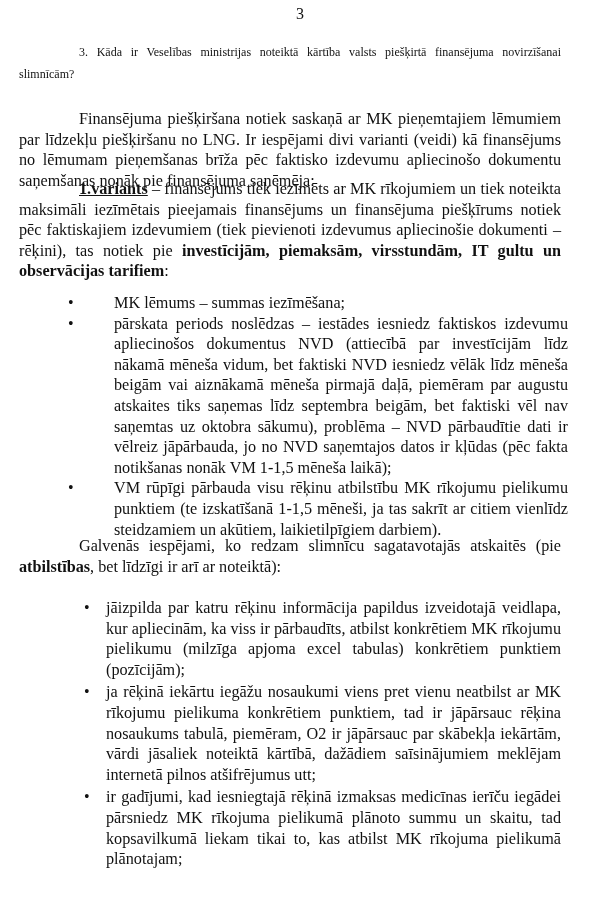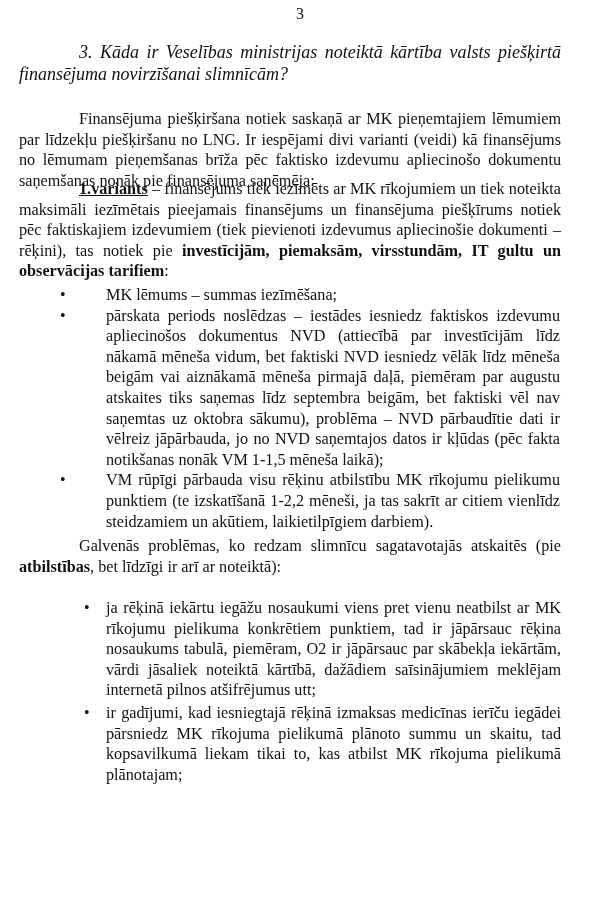--- a/index.html
+++ b/index.html
@@ -5,26 +5,26 @@
   html, body { margin: 0; padding: 0; background: #ffffff; }
   body {
     width: 600px; height: 906px; overflow: hidden;
     font-family: "Liberation Serif", "DejaVu Serif", serif;
     color: #111; font-size: 16.2px; line-height: 20.6px;
   }
   .page { position: relative; width: 600px; height: 906px; }
   .pagenum { position: absolute; top: 4px; left: 0; width: 100%; text-align: center; font-size: 16px; }
   .block { position: absolute; left: 19px; width: 542px; text-align: justify; }
   .indent { text-indent: 60px; }
-  .q { top: 42px; font-style: italic; font-size: 18px; line-height: 21.5px; }
+  .q { top: 42px; font-size: 12px; line-height: 21.5px; }
   .p1 { top: 109px; }
   .p2 { top: 179px; }
   .b { font-weight: bold; }
   .u { text-decoration: underline; }
-  .list1 { position: absolute; top: 285px; left: 60px; width: 500px; margin: 0; padding: 0; list-style: none; }
+  .list1 { position: absolute; top: 285px; left: 60px; width: 500px; margin: 8px; padding: 0; list-style: none; }
   .list1 li { position: relative; padding-left: 46px; text-align: justify; }
   .list1 li::before { content: "\2022"; position: absolute; left: 0; top: 0; font-size: 16px; }
   .p3 { top: 536px; }
   .list2 { position: absolute; top: 598px; left: 84px; width: 477px; margin: 0; padding: 0; list-style: none; }
   .list2 li { position: relative; padding-left: 22px; text-align: justify; margin-bottom: 2px; }
   .list2 li::before { content: "\2022"; position: absolute; left: 0; top: 0; font-size: 16px; }
 </style>
 </head>
 <body>
 
@@ -33,22 +33,23 @@
 
   <div class="block indent q">3. Kāda ir Veselības ministrijas noteiktā kārtība valsts piešķirtā finansējuma novirzīšanai slimnīcām?</div>
 
   <div class="block indent p1">Finansējuma piešķiršana notiek saskaņā ar MK pieņemtajiem lēmumiem par līdzekļu piešķiršanu no LNG. Ir iespējami divi varianti (veidi) kā finansējums no lēmumam pieņemšanas brīža pēc faktisko izdevumu apliecinošo dokumentu saņemšanas nonāk pie finansējuma saņēmēja:</div>
 
   <div class="block indent p2"><span class="b u">1.variants</span><span> – finansējums tiek iezīmēts ar MK rīkojumiem un tiek noteikta maksimāli iezīmētais pieejamais finansējums un finansējuma piešķīrums notiek pēc faktiskajiem izdevumiem (tiek pievienoti izdevumus apliecinošie dokumenti – rēķini), tas notiek pie </span><span class="b">investīcijām, piemaksām, virsstundām, IT gultu un observācijas tarifiem</span><span>:</span></div>
 
   <ul class="list1">
     <li>MK lēmums – summas iezīmēšana;</li>
     <li>pārskata periods noslēdzas – iestādes iesniedz faktiskos izdevumu apliecinošos dokumentus NVD (attiecībā par investīcijām līdz nākamā mēneša vidum, bet faktiski NVD iesniedz vēlāk līdz mēneša beigām vai aiznākamā mēneša pirmajā daļā, piemēram par augustu atskaites tiks saņemas līdz septembra beigām, bet faktiski vēl nav saņemtas uz oktobra sākumu), problēma – NVD pārbaudītie dati ir vēlreiz jāpārbauda, jo no NVD saņemtajos datos ir kļūdas (pēc fakta notikšanas nonāk VM 1-1,5 mēneša laikā);</li>
-    <li>VM rūpīgi pārbauda visu rēķinu atbilstību MK rīkojumu pielikumu punktiem (te izskatīšanā 1-2,2 mēneši, ja tas sakrīt ar citiem vienlīdz steidzamiem un akūtiem, laikietilpīgiem darbiem).</li>
+    <li>VM rūpīgi pārbauda visu rēķinu atbilstību MK rīkojumu pielikumu punktiem (te izskatīšanā 1-1,5 mēneši, ja tas sakrīt ar citiem vienlīdz steidzamiem un akūtiem, laikietilpīgiem darbiem).</li>
   </ul>
 
-  <div class="block indent p3"><span>Galvenās problēmas, ko redzam slimnīcu sagatavotajās atskaitēs (pie </span><span class="b">atbilstības</span><span>, bet līdzīgi ir arī ar noteiktā):</span></div>
+  <div class="block indent p3"><span>Galvenās iespējami, ko redzam slimnīcu sagatavotajās atskaitēs (pie </span><span class="b">atbilstības</span><span>, bet līdzīgi ir arī ar noteiktā):</span></div>
 
   <ul class="list2">
+    <li>jāizpilda par katru rēķinu informācija papildus izveidotajā veidlapa, kur apliecinām, ka viss ir pārbaudīts, atbilst konkrētiem MK rīkojumu pielikumu (milzīga apjoma excel tabulas) konkrētiem punktiem (pozīcijām);</li>
     <li>ja rēķinā iekārtu iegāžu nosaukumi viens pret vienu neatbilst ar MK rīkojumu pielikuma konkrētiem punktiem, tad ir jāpārsauc rēķina nosaukums tabulā, piemēram, O2 ir jāpārsauc par skābekļa iekārtām, vārdi jāsaliek noteiktā kārtībā, dažādiem saīsinājumiem meklējam internetā pilnos atšifrējumus utt;</li>
     <li>ir gadījumi, kad iesniegtajā rēķinā izmaksas medicīnas ierīču iegādei pārsniedz MK rīkojuma pielikumā plānoto summu un skaitu, tad kopsavilkumā liekam tikai to, kas atbilst MK rīkojuma pielikumā plānotajam;</li>
   </ul>
 </div>
 
 </body></html>

